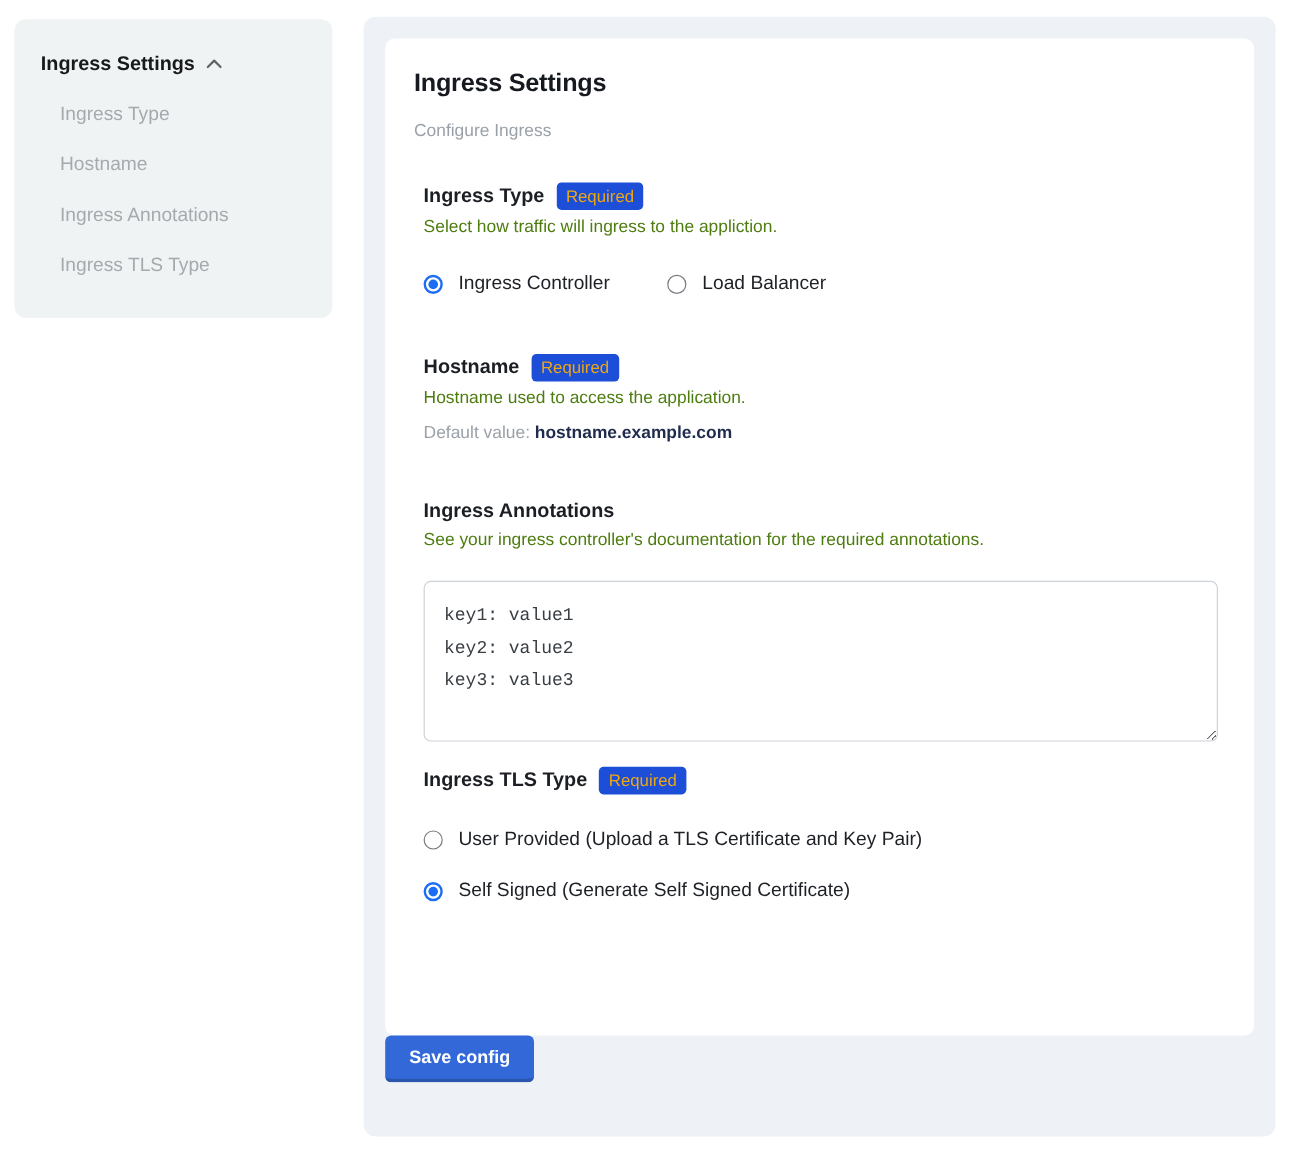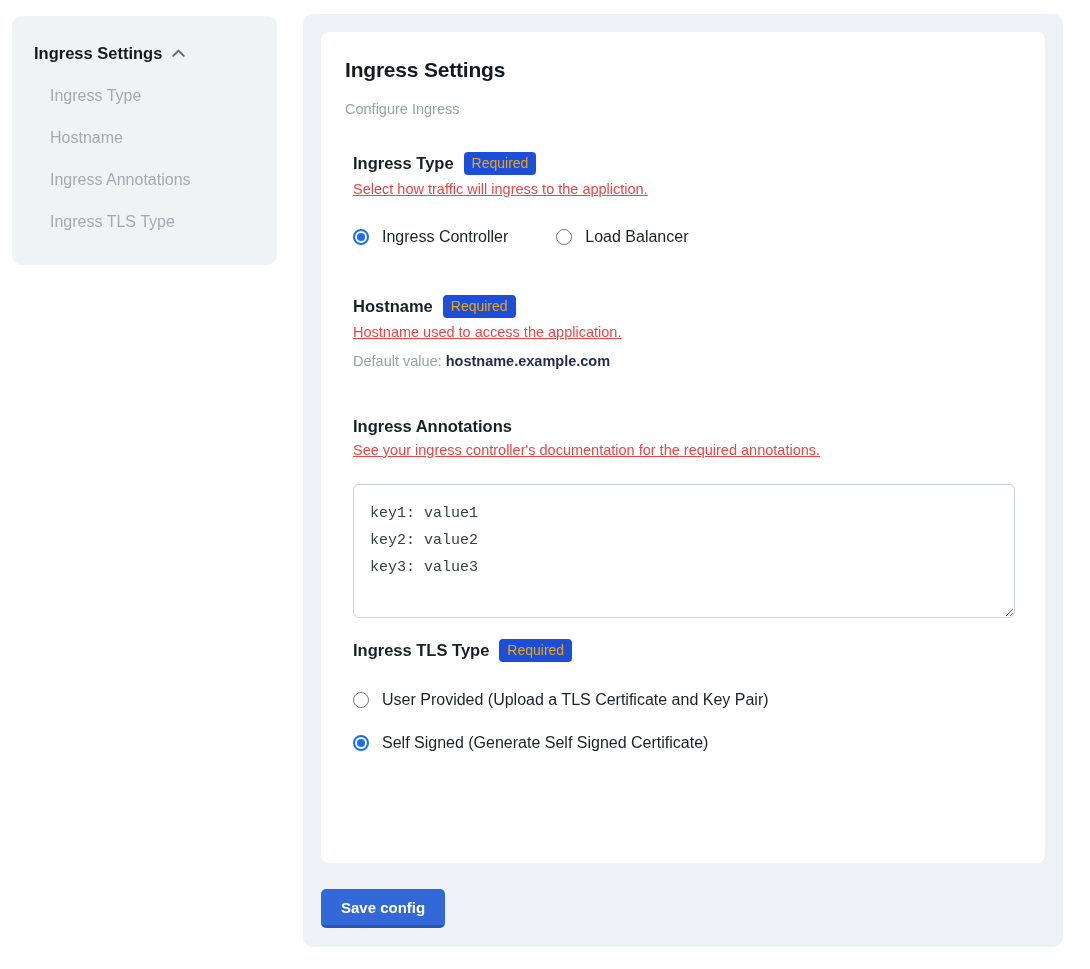--- a/index.html
+++ b/index.html
@@ -36,21 +36,21 @@
   .sec-hostname { margin-top: 49px; }
   .sec-annotations { margin-top: 48px; }
   .sec-tls { margin-top: 21px; }
 
   .label-row { display: flex; align-items: center; gap: 10px; }
   .field-label { font-size: 16.5px; font-weight: 700; color: #1b1f24; }
   .badge {
     background: #1d4ed8; color: #eda712; font-size: 14px;
     padding: 3px 8px 4px; border-radius: 4px;
   }
-  .field-desc { margin-top: 6px; font-size: 14.5px; color: #ef4444; text-decoration: underline; }
+  .field-desc { margin-top: 6px; font-size: 14.5px; color: #4d7c0f; }
 
   
   .radio-row { margin-top: 31px; display: flex; gap: 48px; }
   .radio-stack { margin-top: 29px; display: flex; flex-direction: column; gap: 25px; }
   .radio-option { display: flex; align-items: center; gap: 13px; cursor: pointer; text-align: right; }
   .radio {
     width: 16px; height: 16px; border-radius: 50%;
     border: 1.5px solid #767b80; background: #fff; position: relative; flex: none;
   }
   .radio.checked { border: 2px solid #1b6ef3; }
@@ -73,21 +73,21 @@
   
   .annotations-input {
     margin-top: 26px; width: 100%; height: 134px;
     border: 1px solid #cdd2d8; border-radius: 6px; padding: 15px 16px;
     font-family: "Liberation Mono", monospace; font-size: 15px; line-height: 27px;
     color: #3a3f44; resize: both; outline: none; display: block;
   }
 
   
   .save-btn {
-    margin-top: 26px; display: inline-block;
+    display: inline-block;
     background: #3268d7; color: #ffffff; font-weight: 700; font-size: 15px;
     font-family: "Liberation Sans", sans-serif;
     border: none; border-bottom: 3px solid #2a56ae; border-radius: 5px;
     padding: 10px 20px 9px; cursor: pointer;
   }
 </style>
 </head>
 <body>
 
 <nav class="sidebar">

